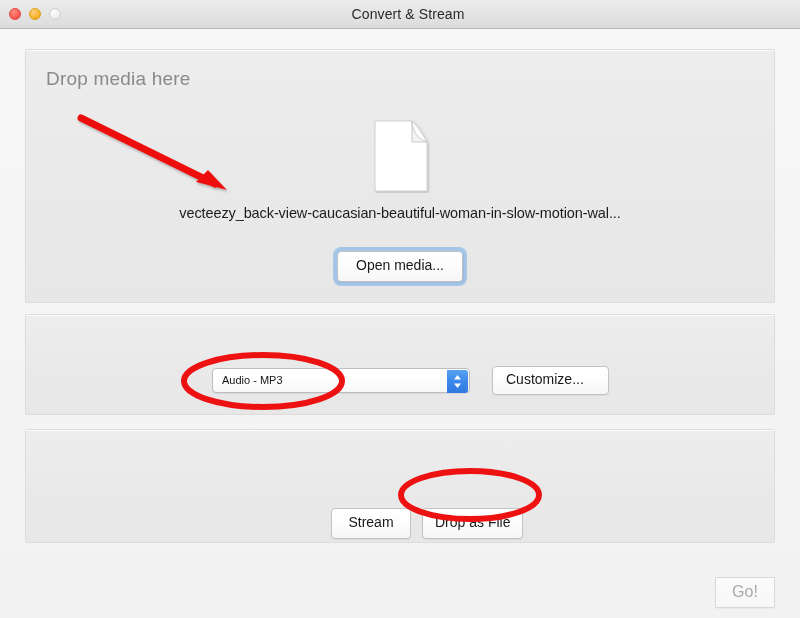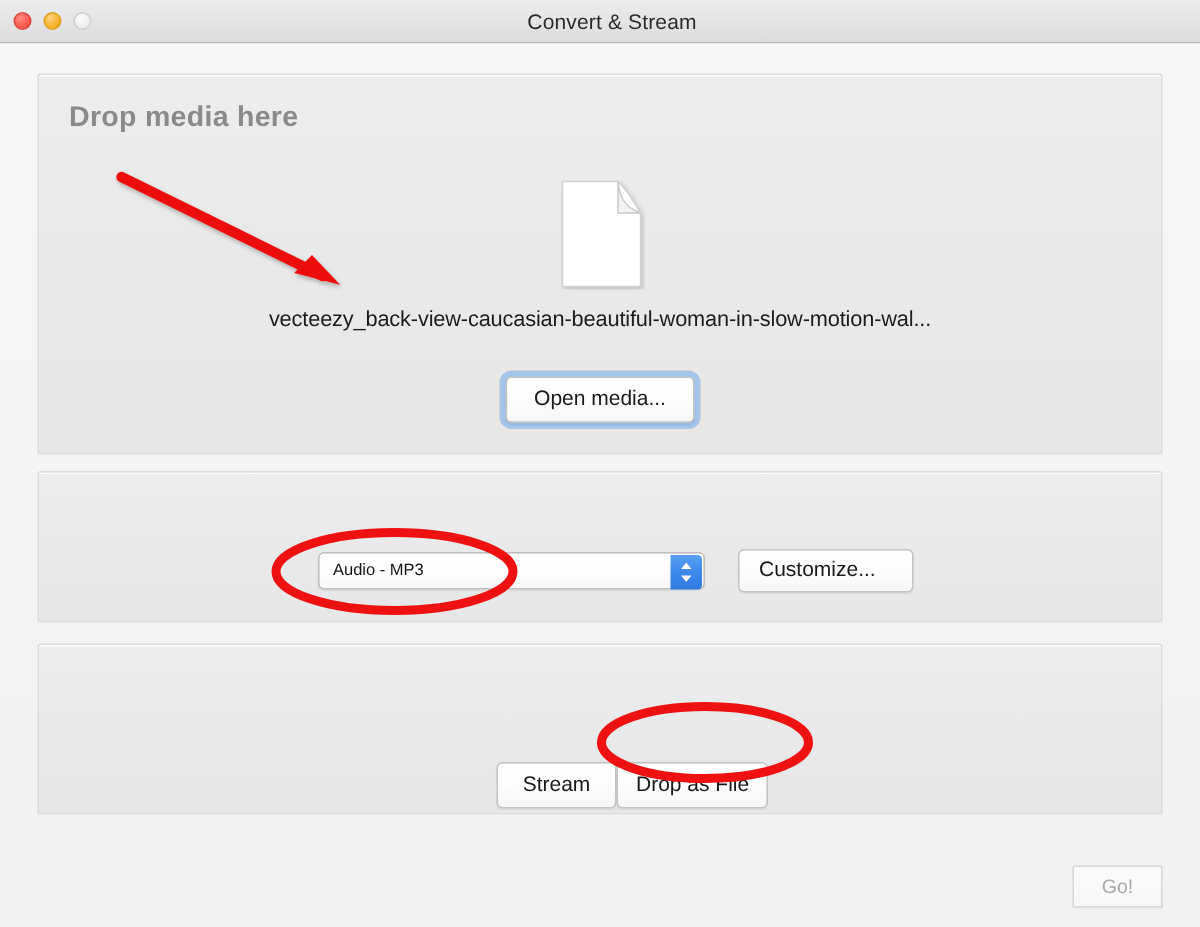--- a/index.html
+++ b/index.html
@@ -87,21 +87,21 @@
   .panel-1 { top: 20px;  height: 254px; }
   .panel-2 { top: 285px; height: 101px; }
   .panel-3 { top: 400px; height: 114px; }
 
   .section-title {
     position: absolute;
     left: 20px;
     top: 18px;
     font-size: 19px;
     color: #8a8a8a;
-    font-weight: 700;
+    font-weight: 400;
     letter-spacing: 0.2px;
   }
 
   
   .doc-icon {
     position: absolute;
     left: 348px;
     top: 70px;
     width: 56px;
     height: 73px;
@@ -190,31 +190,32 @@
     padding: 4px 24px 5px 13px;
   }
 
   
   .dest-row {
     position: absolute;
     left: 305px;
     top: 78px;
     display: flex;
     align-items: center;
+    gap: 11px;
   }
   .dest-row .btn { min-width: 80px; text-align: center; padding: 5px 12px 6px 12px; }
 
   
   .go-btn {
     position: absolute;
     right: 25px;
     top: 548px;
     min-width: 60px;
     text-align: center;
-    font-size: 13px;
+    font-size: 16px;
     color: #a9a9a9;
     background: linear-gradient(180deg, #fbfbfb 0%, #f7f7f7 100%);
     border: 1px solid #d8d8d8;
     border-radius: 1px;
     padding: 5px 16px 6px 16px;
     font-family: "Liberation Sans", sans-serif;
     box-shadow: 0 1px 1px rgba(0,0,0,0.04);
     cursor: default;
   }
 

